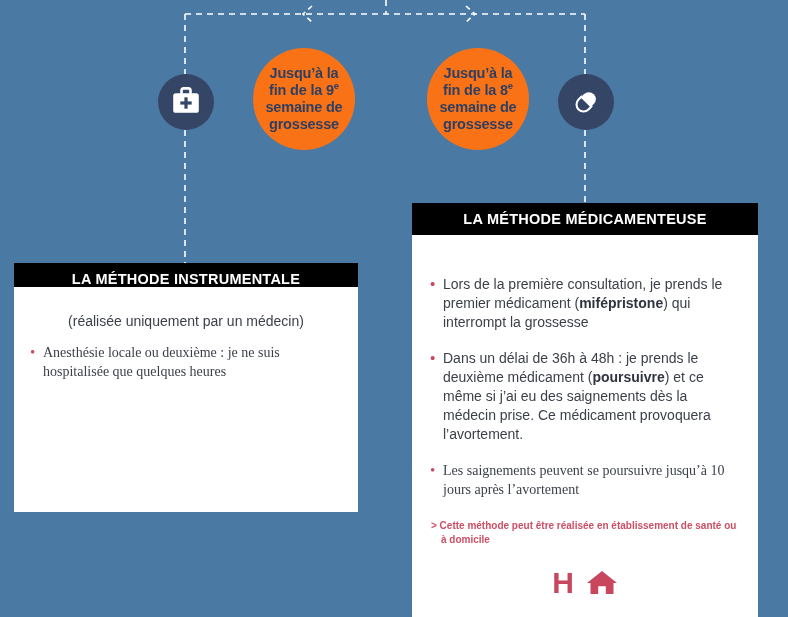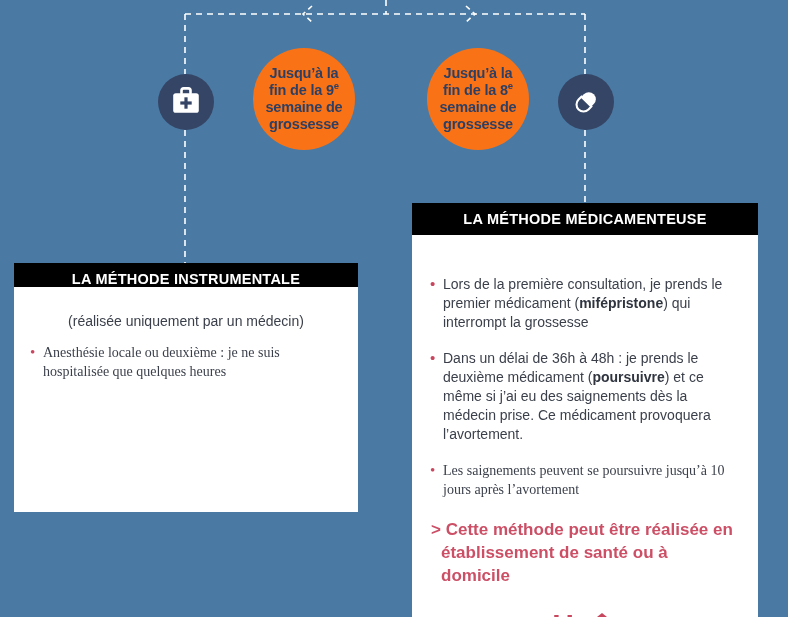--- a/index.html
+++ b/index.html
@@ -150,21 +150,21 @@
     left: 0;
     top: -1px;
     color: #c8475e;
     font-size: 15px;
     line-height: 1.36;
   }
   ul.bullets b { font-weight: bold; color: #2f343f; }
 
   .callout {
     color: #cc4f66;
-    font-size: 17px;
+    font-size: 10px;
     font-weight: bold;
     line-height: 1.34;
     margin-top: 20px;
     padding-left: 1px;
     text-indent: -10px;
     margin-left: 10px;
   }
 
   .icon-row {
     display: flex;

